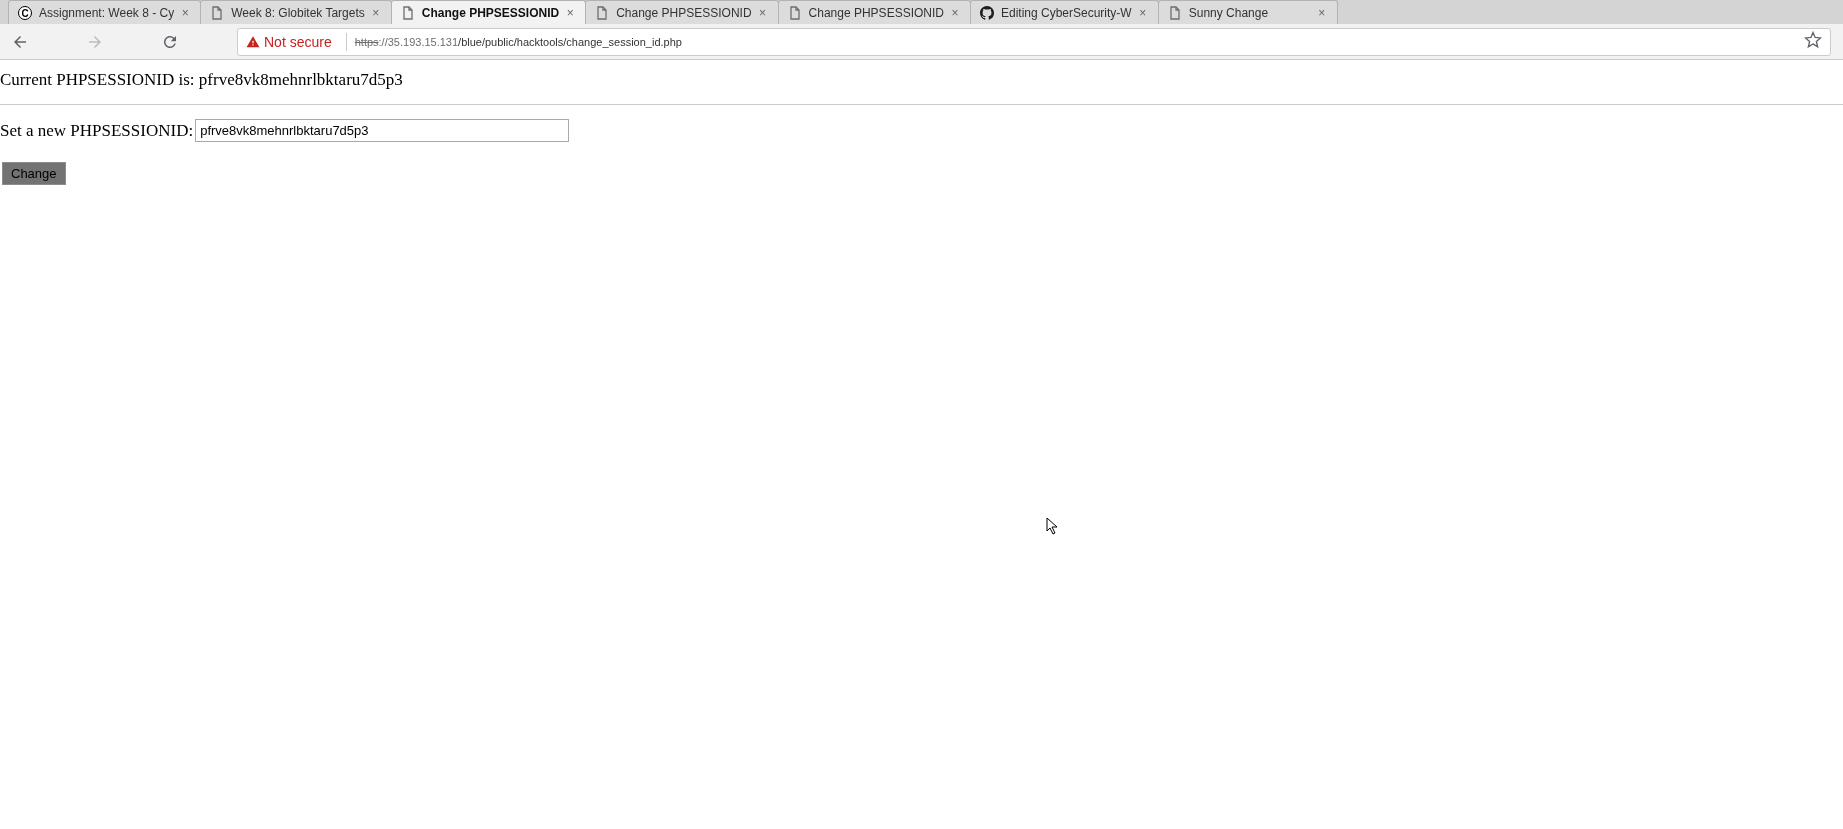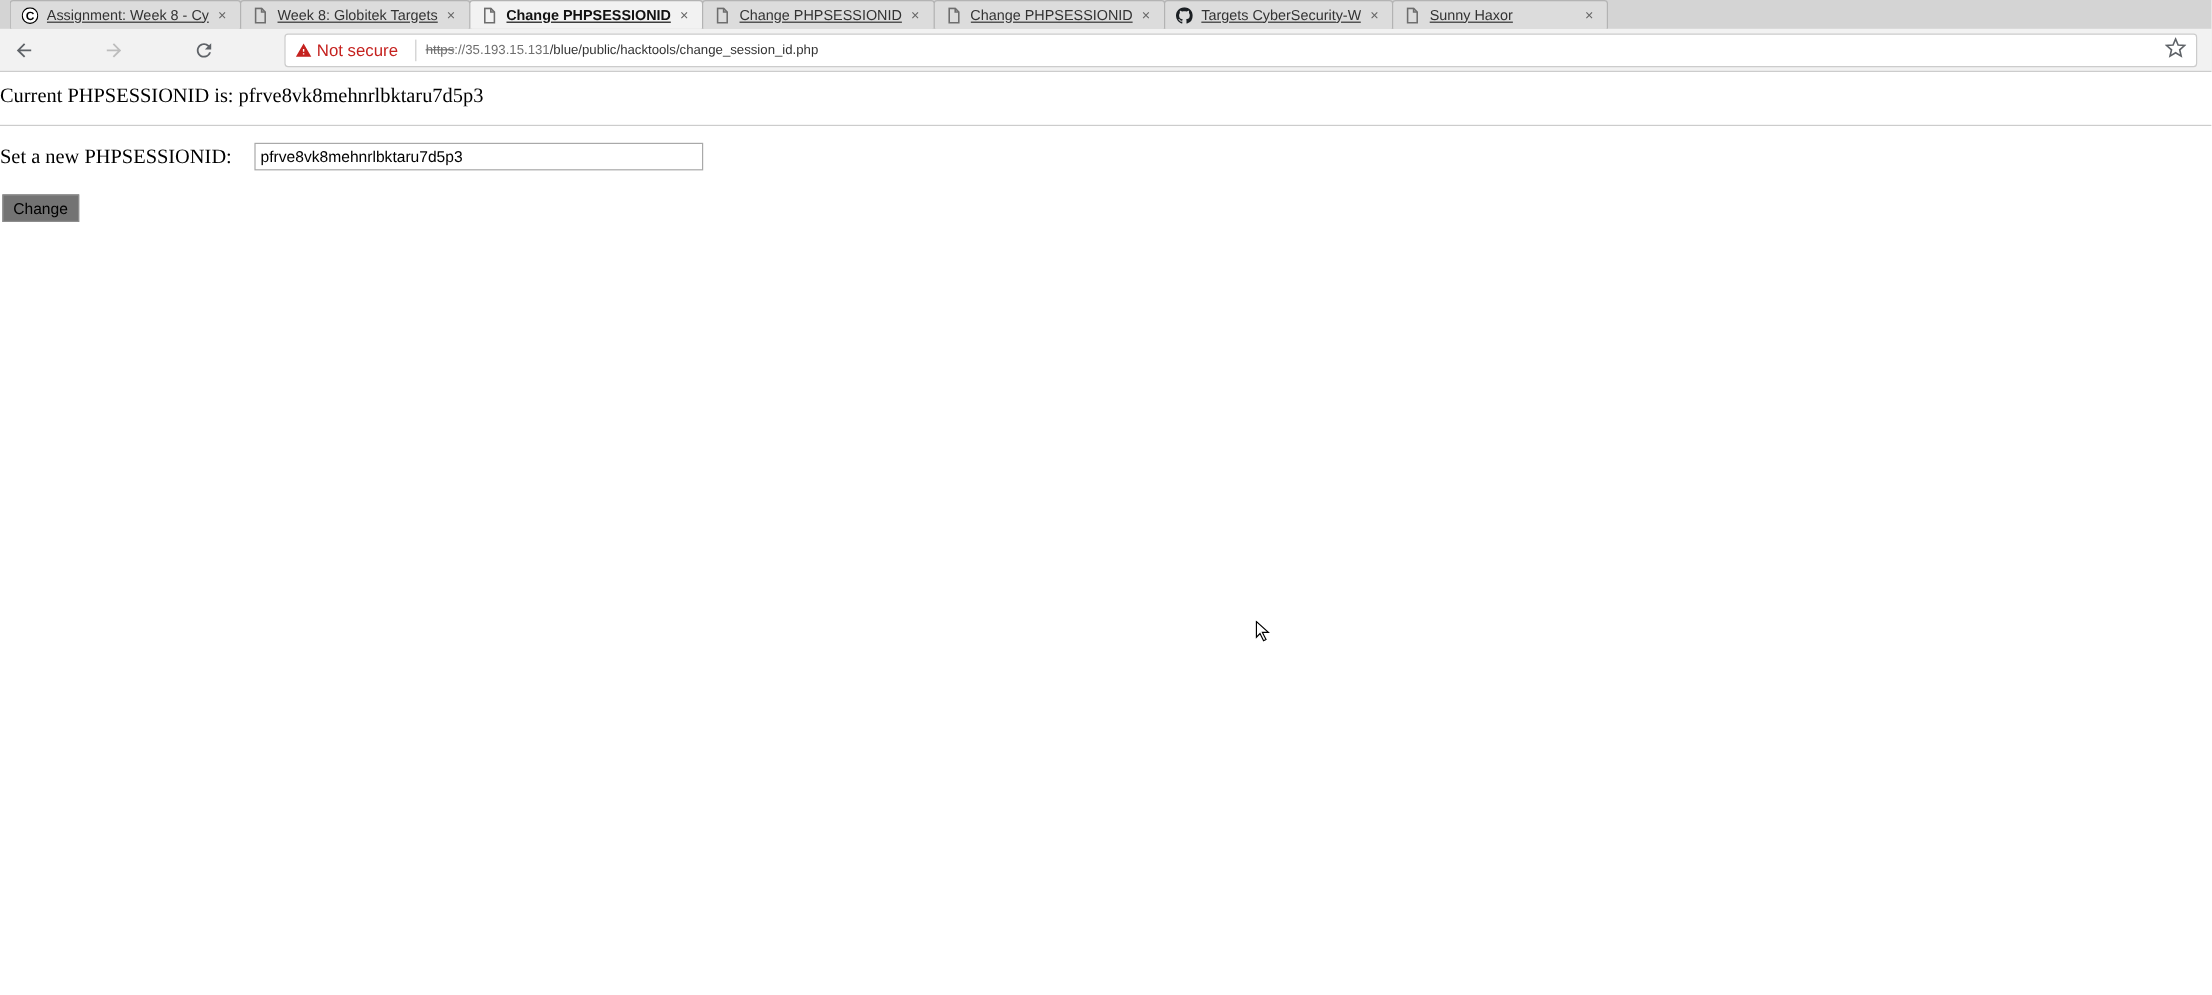--- a/index.html
+++ b/index.html
@@ -50,21 +50,20 @@
       display: flex;
       align-items: center;
       justify-content: center;
     }
     .tab-title {
       flex: 1;
       white-space: nowrap;
       overflow: hidden;
       text-overflow: clip;
       color: #333;
-      text-decoration: underline;
     }
     .tab.active .tab-title {
       font-weight: 600;
       color: #111;
     }
     .tab-close {
       width: 14px;
       height: 14px;
       display: flex;
       align-items: center;
@@ -152,21 +151,21 @@
     .hr-line {
       border: none;
       border-top: 1px solid #ccc;
       margin: 6px 0 14px 0;
     }
     .form-line {
       font-size: 17px;
       color: #000;
       display: flex;
       align-items: center;
-      gap: 19px;
+      gap: 2px;
       padding-left: 0;
     }
     .form-line label {
       font-family: "Times New Roman", Times, serif;
     }
     .session-input {
       font-family: Arial, sans-serif;
       font-size: 13px;
       padding: 3px 4px;
       width: 374px;
@@ -255,32 +254,32 @@
       <span class="tab-title">Change PHPSESSIONID</span>
       <span class="tab-close">×</span>
     </div>
 
     <div class="tab">
       <span class="tab-favicon">
         <svg width="14" height="14" viewBox="0 0 16 16">
             <path fill="#1b1f23" d="M8 0C3.58 0 0 3.58 0 8c0 3.54 2.29 6.53 5.47 7.59.4.07.55-.17.55-.38 0-.19-.01-.82-.01-1.49-2.01.37-2.53-.49-2.69-.94-.09-.23-.48-.94-.82-1.13-.28-.15-.68-.52-.01-.53.63-.01 1.08.58 1.23.82.72 1.21 1.87.87 2.33.66.07-.52.28-.87.51-1.07-1.78-.2-3.64-.89-3.64-3.95 0-.87.31-1.59.82-2.15-.08-.2-.36-1.02.08-2.12 0 0 .67-.21 2.2.82.64-.18 1.32-.27 2-.27.68 0 1.36.09 2 .27 1.53-1.04 2.2-.82 2.2-.82.44 1.1.16 1.92.08 2.12.51.56.82 1.27.82 2.15 0 3.07-1.87 3.75-3.65 3.95.29.25.54.73.54 1.48 0 1.07-.01 1.93-.01 2.2 0 .21.15.46.55.38A8.013 8.013 0 0016 8c0-4.42-3.58-8-8-8z"></path>
           </svg>
       </span>
-      <span class="tab-title">Targets CyberSecurity-W</span>
-      <span class="tab-close">×</span>
-    </div>
-
-    <div class="tab">
-      <span class="tab-favicon">
-        <svg width="14" height="14" viewBox="0 0 14 14">
-            <path class="favicon-page" d="M3 1h5l3 3v9H3z"></path>
-            <path class="favicon-page" d="M8 1v3h3"></path>
-          </svg>
-      </span>
-      <span class="tab-title">Sunny Haxor</span>
+      <span class="tab-title">Editing CyberSecurity-W</span>
+      <span class="tab-close">×</span>
+    </div>
+
+    <div class="tab">
+      <span class="tab-favicon">
+        <svg width="14" height="14" viewBox="0 0 14 14">
+            <path class="favicon-page" d="M3 1h5l3 3v9H3z"></path>
+            <path class="favicon-page" d="M8 1v3h3"></path>
+          </svg>
+      </span>
+      <span class="tab-title">Sunny Change</span>
       <span class="tab-close">×</span>
     </div>
 
   </div>
 
   <div class="nav-bar">
     <div class="nav-btn">
       <svg width="18" height="18" viewBox="0 0 24 24">
           <path fill="#5f6368" d="M20 11H7.83l5.59-5.59L12 4l-8 8 8 8 1.41-1.41L7.83 13H20z"></path>
         </svg>

